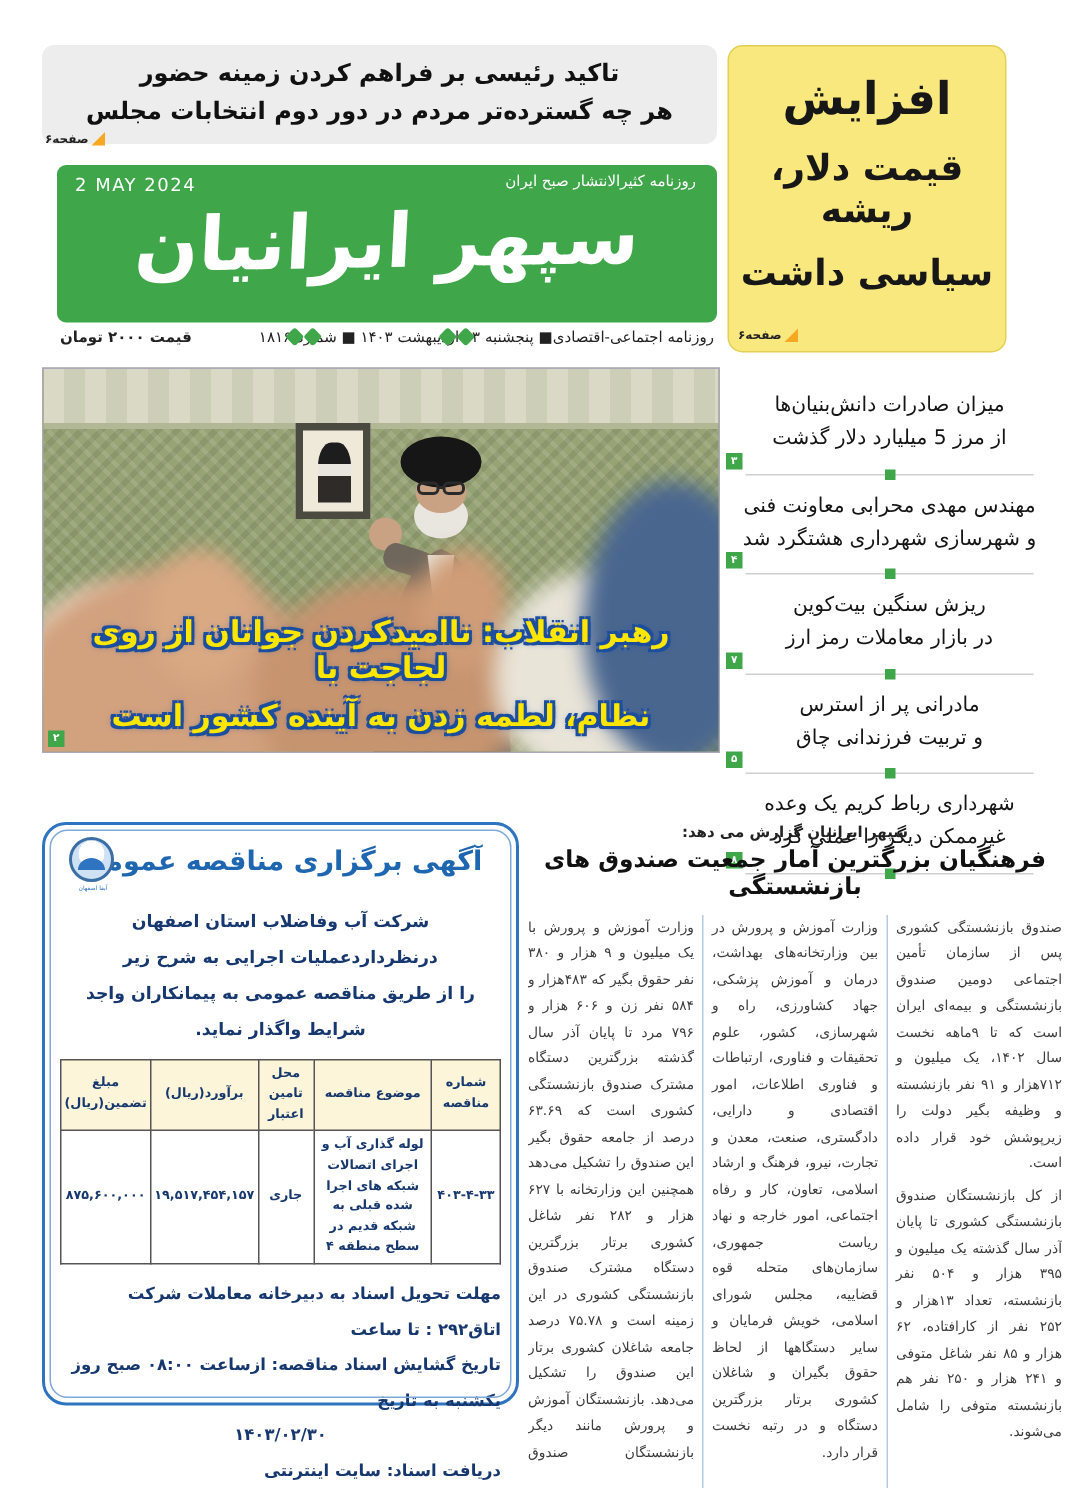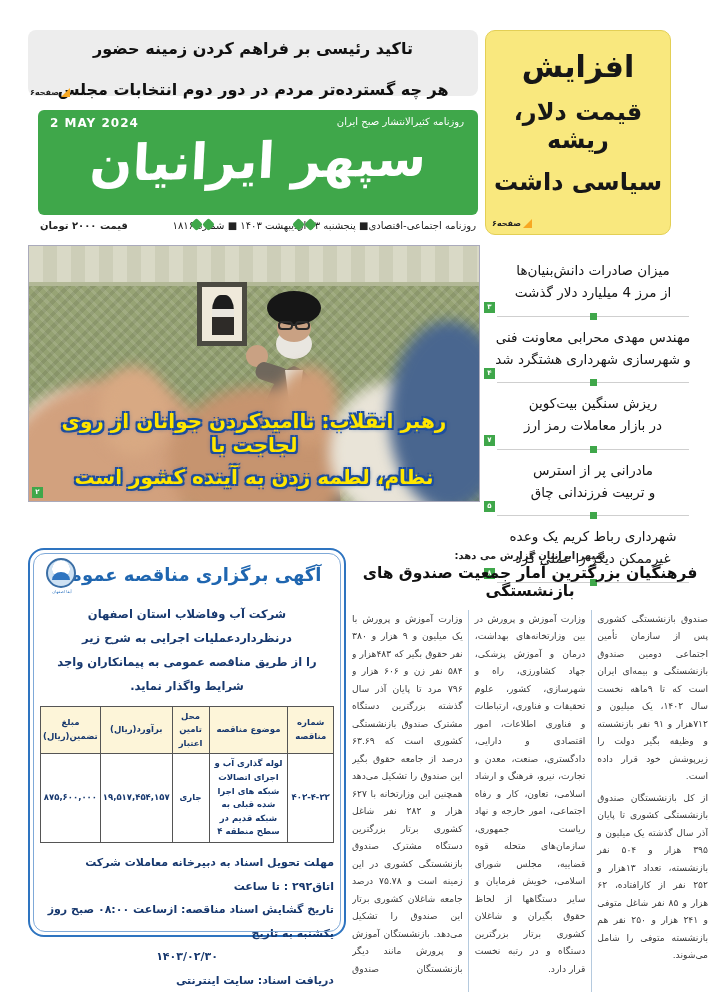--- a/index.html
+++ b/index.html
@@ -3,39 +3,39 @@
 <meta charset="utf-8">
 <style>
   * { margin:0; padding:0; box-sizing:border-box; }
   body { background:#fff; font-family:"DejaVu Sans", sans-serif; }
   .page { position:relative; width:715px; height:1000px; background:#fff; overflow:hidden; margin:0 auto;border-radius:18px; }
 
   
   .lead-box { position:absolute; left:28px; top:30px; width:450px; height:66px;
     background:#ededed; border-radius:8px; direction:rtl; text-align:center; padding-top:9px; }
   .lead-box .l1 { font-size:16px; font-weight:bold; color:#111; }
-  .lead-box .l2 { font-size:16px; font-weight:bold; color:#111; margin-top:22px; }
+  .lead-box .l2 { font-size:16px; font-weight:bold; color:#111; margin-top:6px; }
   .page-ref { position:absolute; font-size:8px; font-weight:bold; color:#222; direction:rtl; }
   .page-ref .tri { display:inline-block; width:0; height:0; border-bottom:9px solid #f7a823;
     border-left:9px solid transparent; vertical-align:-2px; margin-left:2px; }
   .lead-ref { left:30px; top:88px; }
 
   
   .dollar-box { position:absolute; left:485px; top:30px; width:186px; height:205px;
     background:#f9e87e; border:1px solid #e3cf55; border-radius:10px; direction:rtl;
     text-align:center; padding-top:18px; }
   .dollar-box .d1 { font-size:30px; font-weight:bold; color:#171717; }
   .dollar-box .d2, .dollar-box .d3 { font-size:24px; font-weight:bold; color:#171717; margin-top:14px; }
   .dollar-ref { left:492px; top:219px; }
 
   
   .masthead { position:absolute; left:38px; top:110px; width:440px; height:105px;
     background:#3fa74a; border-radius:6px; overflow:hidden; }
   .masthead .tagline { position:absolute; right:14px; top:6px; color:#fff; font-size:10px; direction:rtl;text-align:right; }
-  .masthead .date-en { position:absolute; left:12px; top:6px; color:#fff; font-size:12px; font-weight:bold; letter-spacing:1px; }
+  .masthead .date-en { position:absolute; left:12px; top:6px; color:#fff; font-size:12px; font-weight:normal; letter-spacing:1px; }
   .masthead .logo { position:absolute; left:0; right:0; top:22px; text-align:center; color:#fff;
     font-size:50px; font-weight:bold; direction:rtl; transform:skewX(-4deg) rotate(-1deg); }
   .dateline { position:absolute; left:38px; top:217px; width:440px; height:20px; }
   .dateline .issue { position:absolute; right:2px; top:3px; font-size:10px; color:#222; direction:rtl; }
   .dateline .price { position:absolute; left:2px; top:3px; font-size:10px; font-weight:bold; color:#222; direction:rtl; }
   .diamond { position:absolute; width:9px; height:9px; background:#3fa74a; transform:rotate(45deg); border-radius:2px; }
 
   
   .photo { position:absolute; left:28px; top:245px; width:452px; height:257px; overflow:hidden;
     border:1px solid #aab; background:#98a375; }
@@ -160,21 +160,21 @@
     <div class="blob" style="right:-30px; bottom:-10px; width:120px; height:190px; background:#49668f;"></div>
     <div class="caption-line cap1">رهبر انقلاب: ناامیدکردن جوانان از روی لجاجت با</div>
     <div class="caption-line cap2">نظام، لطمه زدن به آینده کشور است</div>
     <div class="photo-badge">۲</div>
   </div>
 
   <div class="sidebar">
 
     <div class="sb-item">
       <div class="s1">میزان صادرات دانش‌بنیان‌ها</div>
-      <div class="s2">از مرز 4 میلیارد دلار گذشت</div>
+      <div class="s2">از مرز 5 میلیارد دلار گذشت</div>
       <div class="sb-badge">۳</div>
     </div>
     <div class="sb-div">
         <div class="sb-dot"></div>
       </div>
 
     <div class="sb-item">
       <div class="s1">مهندس مهدی محرابی معاونت فنی</div>
       <div class="s2">و شهرسازی شهرداری هشتگرد شد</div>
       <div class="sb-badge">۴</div>

